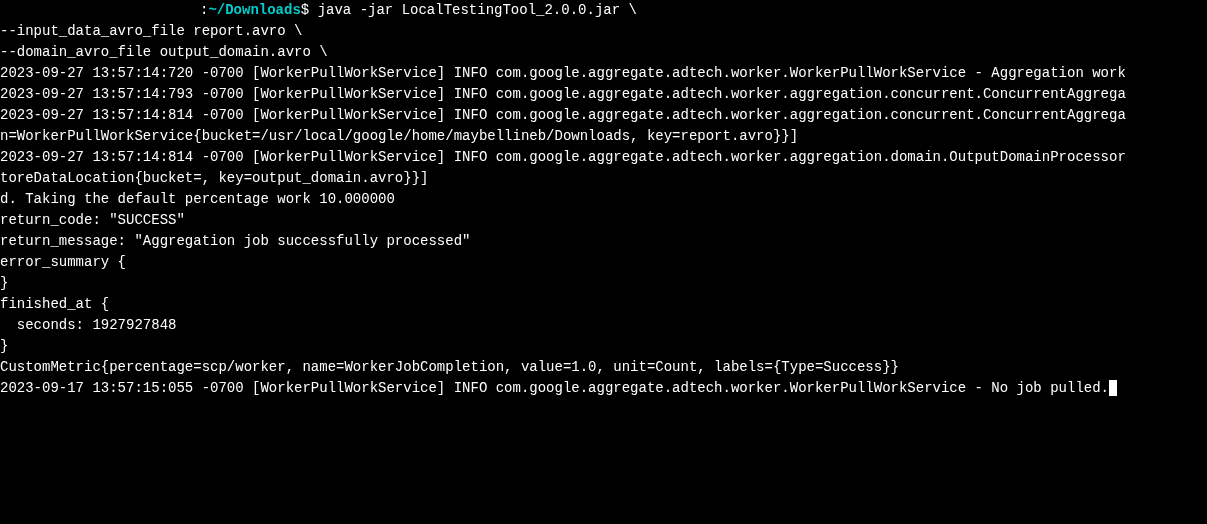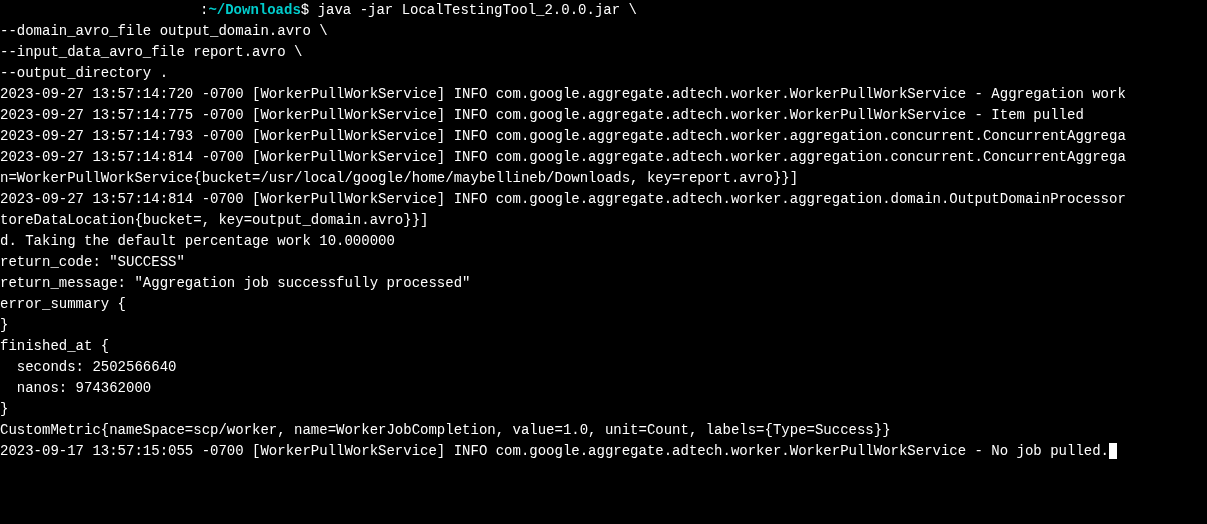--- a/index.html
+++ b/index.html
@@ -47,35 +47,32 @@
       width: 8px;
       height: 16px;
       vertical-align: text-bottom;
     }
   </style>
 </head>
 <body>
 
 <div class="terminal">
   <div class="line"><span class="redacted">                        </span><span class="white">:</span><span class="cyan">~/Downloads</span><span class="prompt-dollar">$</span><span class="white"> java -jar LocalTestingTool_2.0.0.jar \</span></div>
+  <div class="line">--input_data_avro_file report.avro \</div>
   <div class="line">--domain_avro_file output_domain.avro \</div>
-  <div class="line">--input_data_avro_file report.avro \</div>
-  <div class="line">--output_directory .</div>
   <div class="line">2023-09-27 13:57:14:720 -0700 [WorkerPullWorkService] INFO com.google.aggregate.adtech.worker.WorkerPullWorkService - Aggregation work</div>
-  <div class="line">2023-09-27 13:57:14:775 -0700 [WorkerPullWorkService] INFO com.google.aggregate.adtech.worker.WorkerPullWorkService - Item pulled</div>
   <div class="line">2023-09-27 13:57:14:793 -0700 [WorkerPullWorkService] INFO com.google.aggregate.adtech.worker.aggregation.concurrent.ConcurrentAggrega</div>
   <div class="line">2023-09-27 13:57:14:814 -0700 [WorkerPullWorkService] INFO com.google.aggregate.adtech.worker.aggregation.concurrent.ConcurrentAggrega</div>
   <div class="line">n=WorkerPullWorkService{bucket=/usr/local/google/home/maybellineb/Downloads, key=report.avro}}]</div>
   <div class="line">2023-09-27 13:57:14:814 -0700 [WorkerPullWorkService] INFO com.google.aggregate.adtech.worker.aggregation.domain.OutputDomainProcessor</div>
   <div class="line">toreDataLocation{bucket=, key=output_domain.avro}}]</div>
   <div class="line">d. Taking the default percentage work 10.000000</div>
   <div class="line">return_code: "SUCCESS"</div>
   <div class="line">return_message: "Aggregation job successfully processed"</div>
   <div class="line">error_summary {</div>
   <div class="line">}</div>
   <div class="line">finished_at {</div>
-  <div class="line">  seconds: 2502566640</div>
-  <div class="line">  nanos: 974362000</div>
+  <div class="line">  seconds: 1927927848</div>
   <div class="line">}</div>
   <div class="line"></div>
-  <div class="line">CustomMetric{nameSpace=scp/worker, name=WorkerJobCompletion, value=1.0, unit=Count, labels={Type=Success}}</div>
+  <div class="line">CustomMetric{percentage=scp/worker, name=WorkerJobCompletion, value=1.0, unit=Count, labels={Type=Success}}</div>
   <div class="line"><span>2023-09-17 13:57:15:055 -0700 [WorkerPullWorkService] INFO com.google.aggregate.adtech.worker.WorkerPullWorkService - No job pulled.</span><span class="cursor"></span></div>
 </div>
 
 </body></html>

